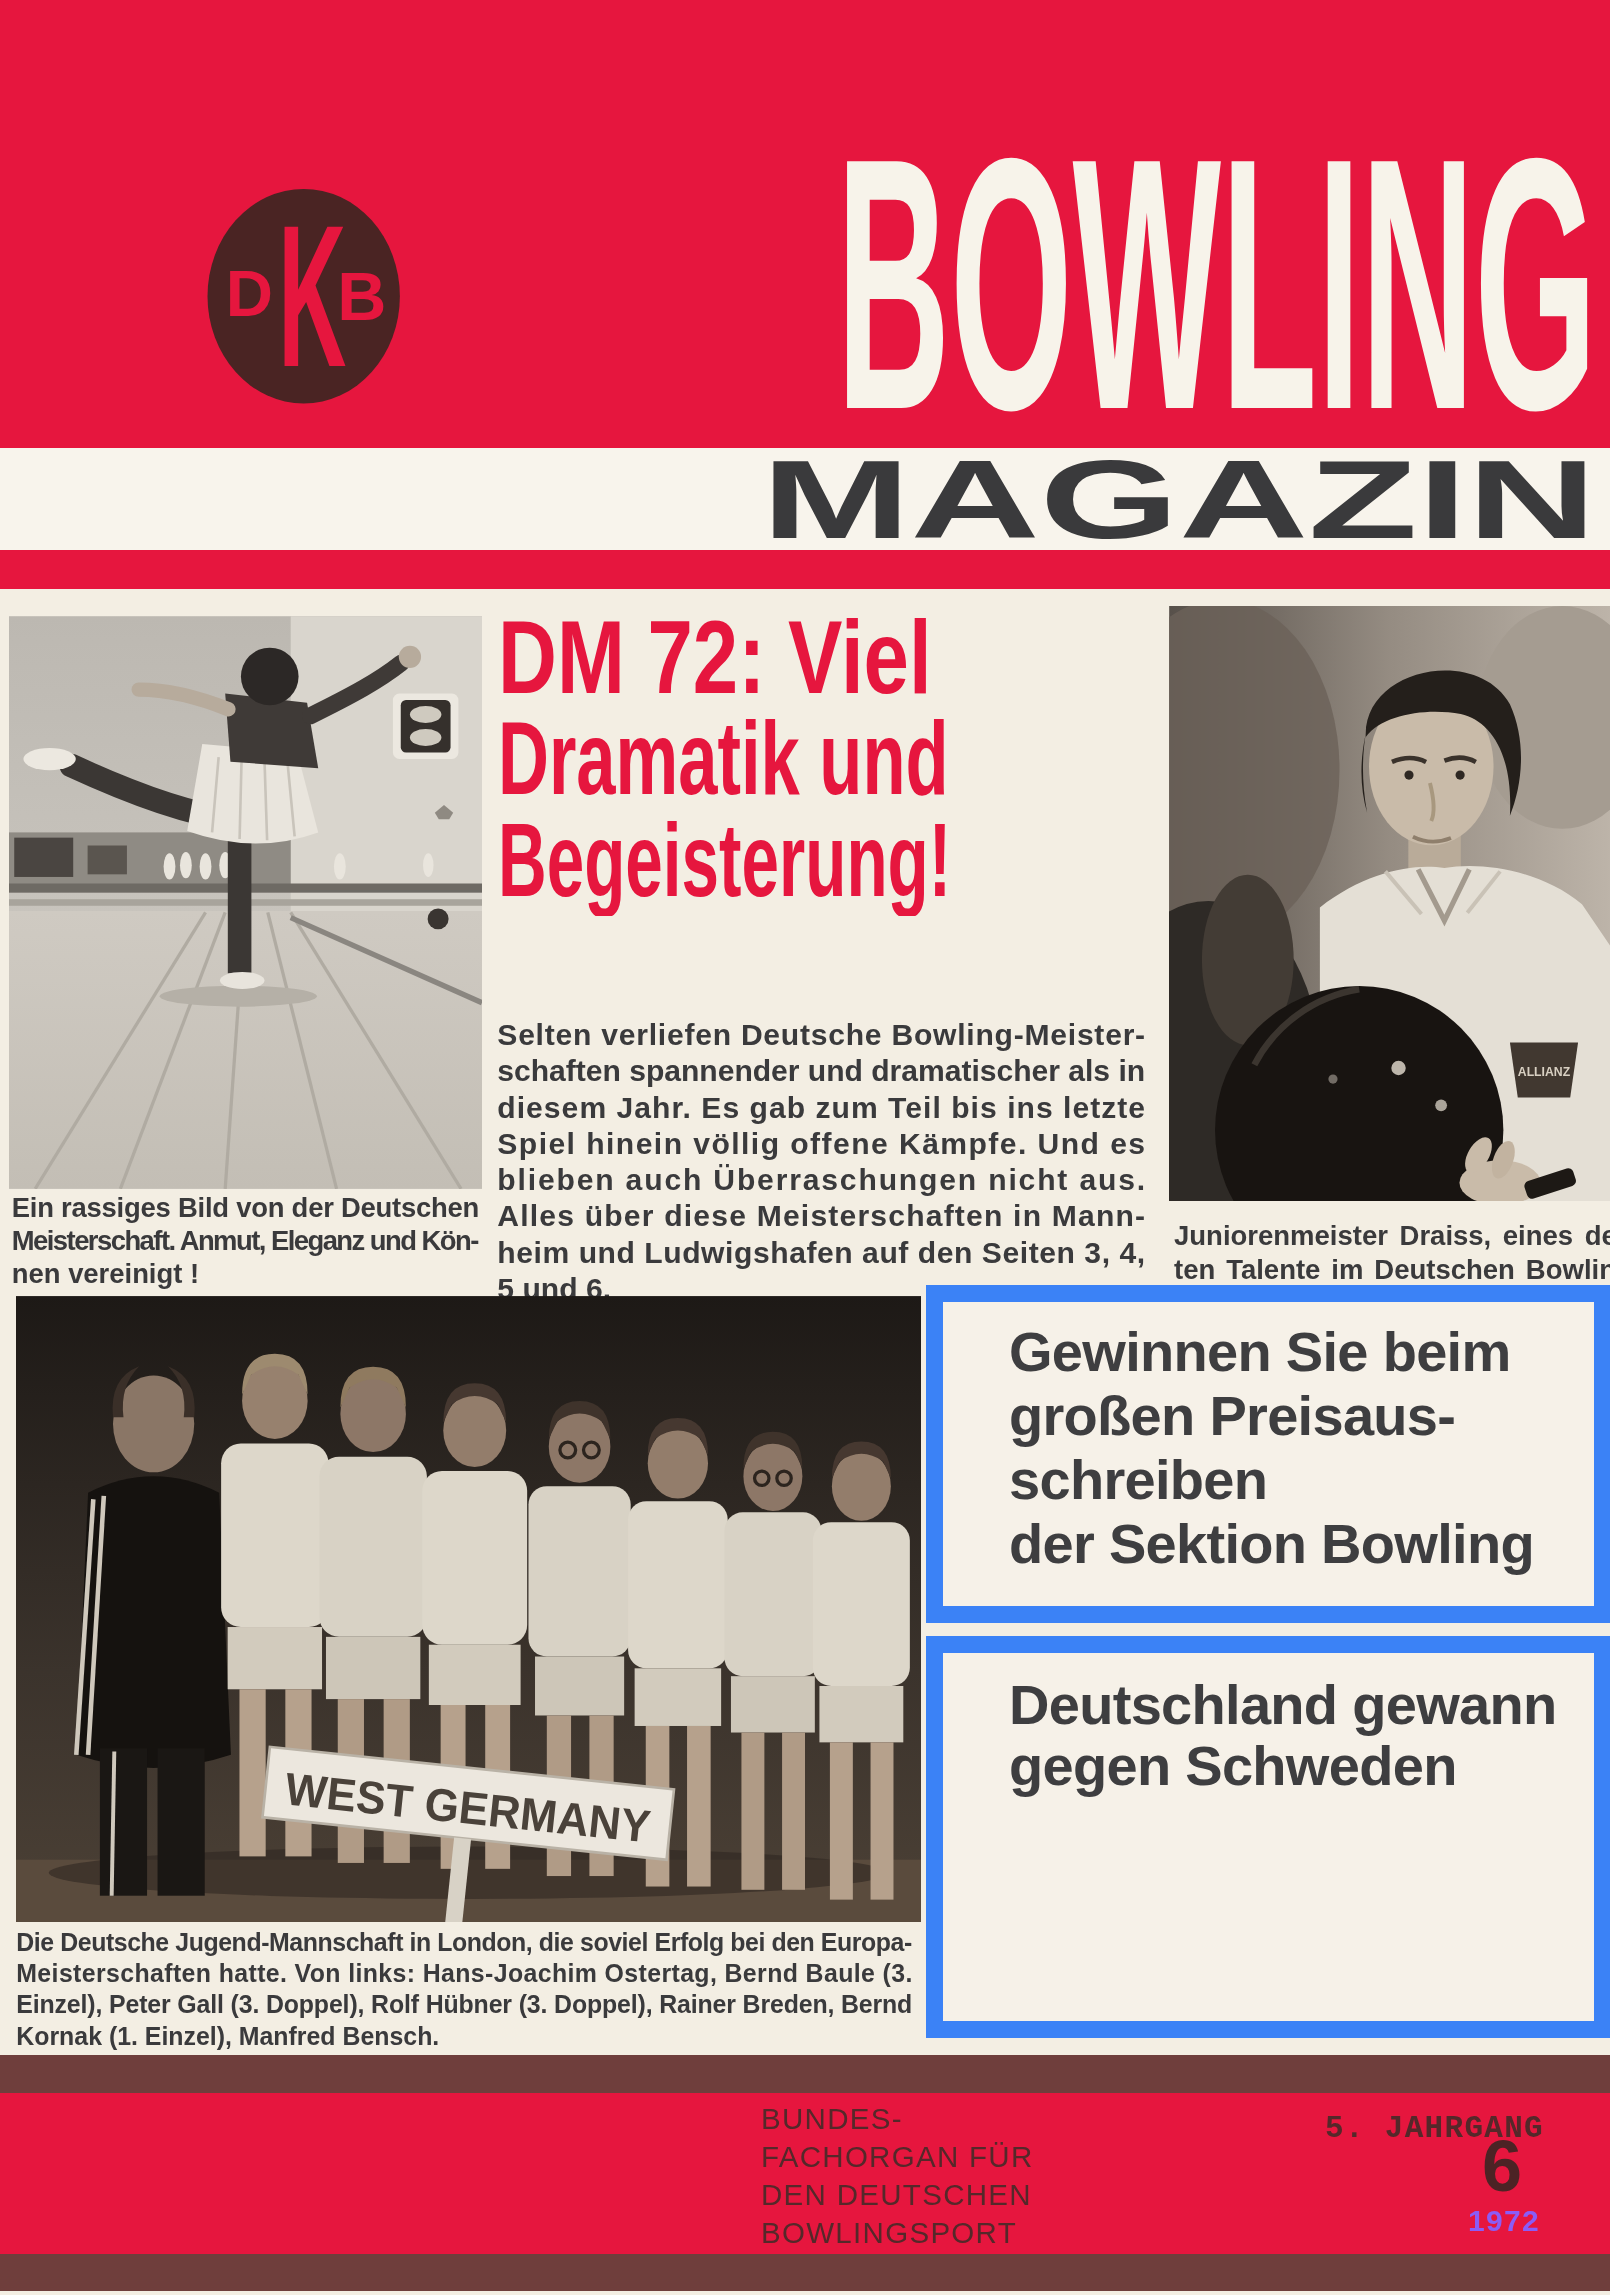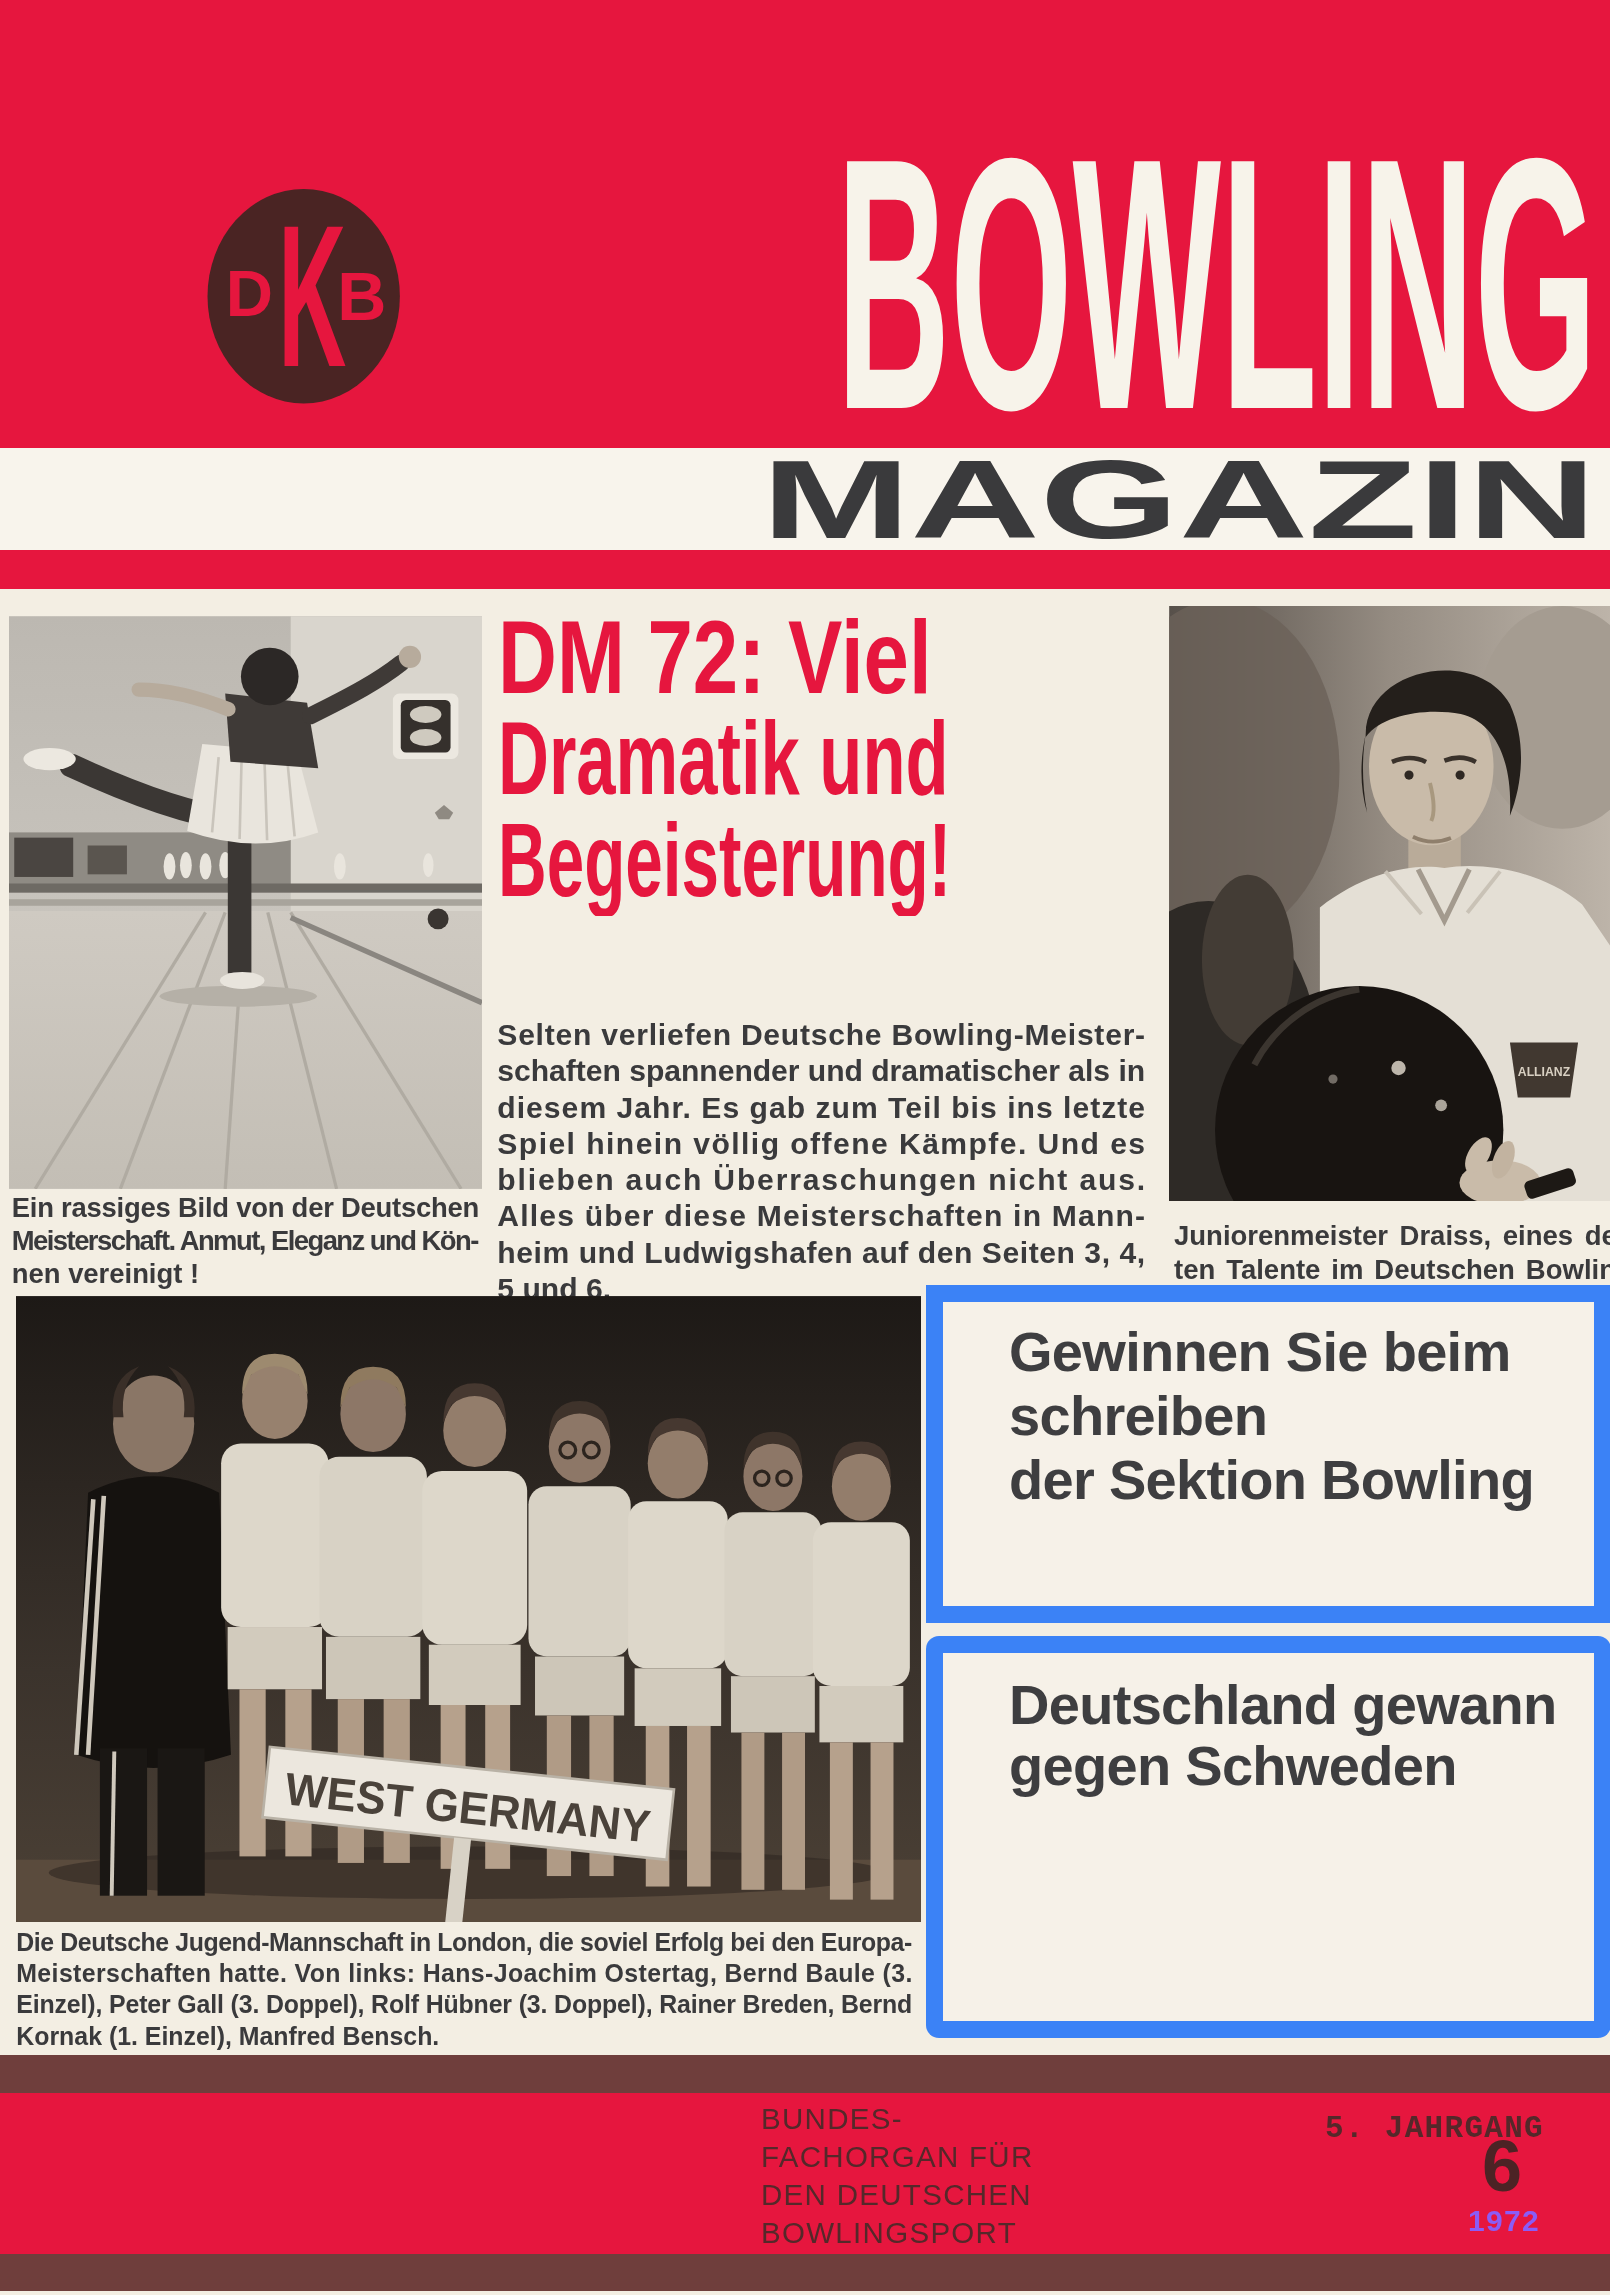--- a/index.html
+++ b/index.html
@@ -290,27 +290,28 @@
     <text x="0" y="36" textLength="1368" lengthAdjust="spacing">Die Deutsche Jugend-Mannschaft in London, die soviel Erfolg bei den Europa-</text>
     <text x="0" y="84" textLength="1368" lengthAdjust="spacing">Meisterschaften hatte. Von links: Hans-Joachim Ostertag, Bernd Baule (3.</text>
     <text x="0" y="132" textLength="1368" lengthAdjust="spacing">Einzel), Peter Gall (3. Doppel), Rolf Hübner (3. Doppel), Rainer Breden, Bernd</text>
     <text x="0" y="180">Kornak (1. Einzel), Manfred Bensch.</text>
   </svg>
 
   <div class="abs promo" style="left:926px;top:1285px;width:685px;height:338px;">
     <div class="inner">
       <div class="txt" style="top:18.3px;line-height:64px;">
         <div>Gewinnen Sie beim</div>
+        <div>großen Preisaus-</div>
         <div>schreiben</div>
         <div>der Sektion Bowling</div>
       </div>
     </div>
   </div>
 
-  <div class="abs promo" style="left:926px;top:1636px;width:685px;height:402px;border-radius:13px;">
+  <div class="abs promo" style="left:926px;top:1636px;width:685px;height:402px;">
     <div class="inner">
       <div class="txt" style="top:21px;line-height:61px;">
         <div>Deutschland gewann</div>
         <div>gegen Schweden</div>
       </div>
     </div>
   </div>
 
   <div class="abs f-maroon" style="top:2055px;height:38px;"></div>
   <div class="abs f-red"></div>

